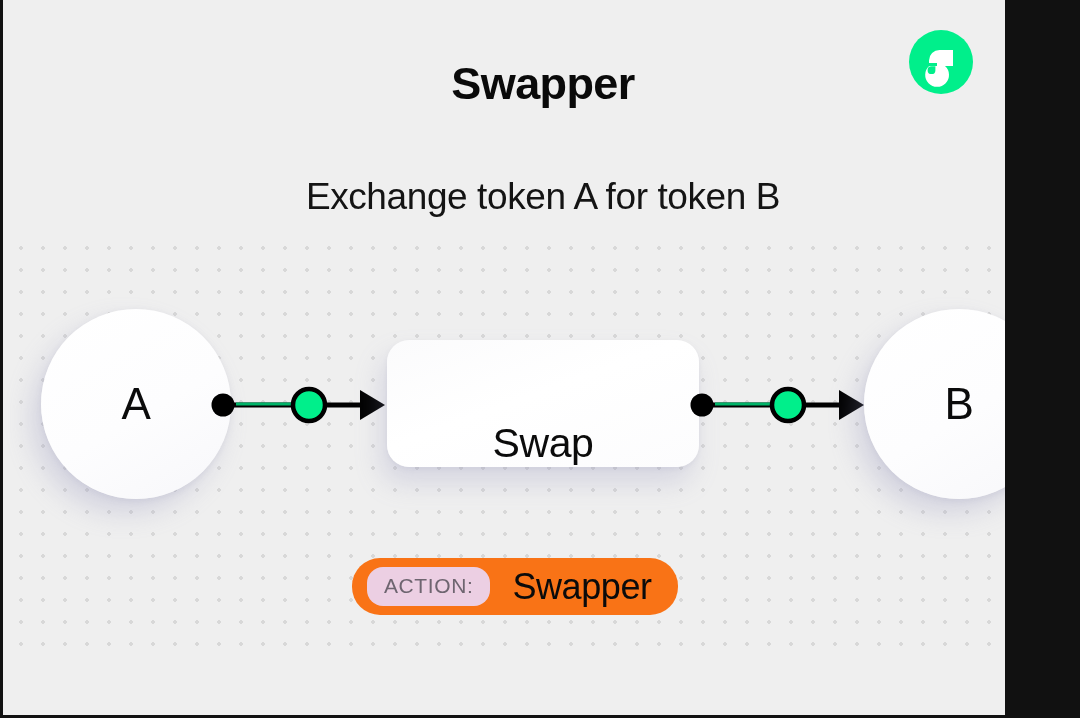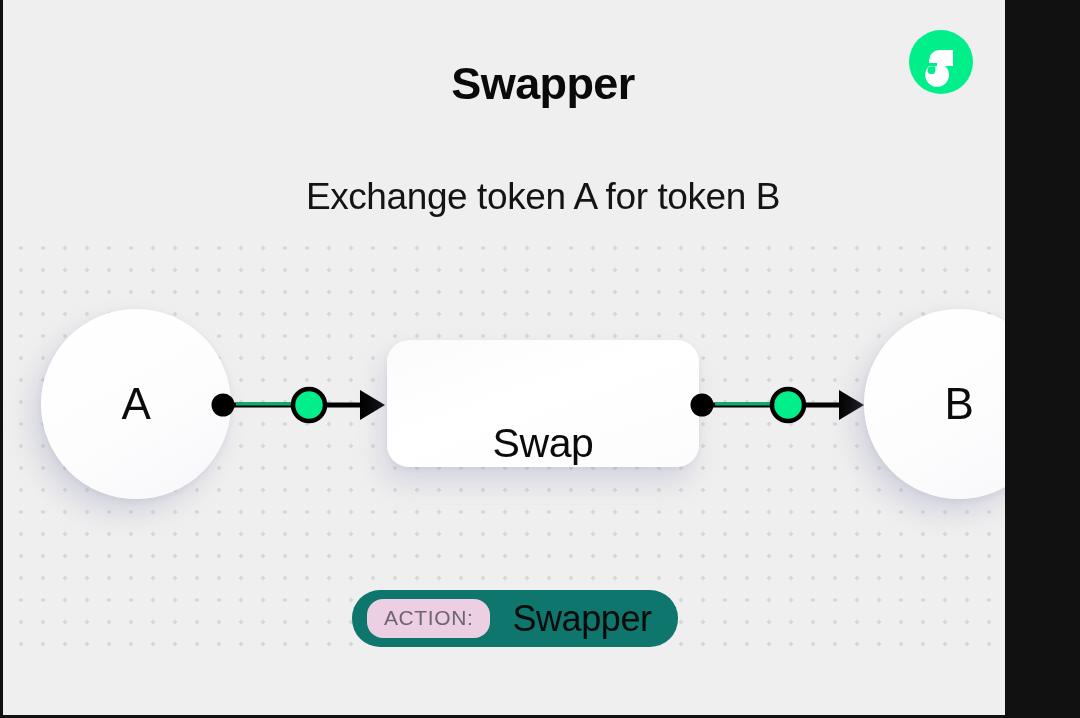--- a/index.html
+++ b/index.html
@@ -124,25 +124,24 @@
   #connector-left  { left: 205px; }
   #connector-right { left: 684px; }
 
   
   .action-badge {
     position: absolute;
     left: 349px;
     top: 558px;
     height: 57px;
     border-radius: 28px;
-    background: #0f766e;
+    background: #f97316;
     display: flex;
     align-items: center;
     padding: 0 26px 0 15px;
-    margin-top: 32px;
   }
   .action-tag {
     background: #eccfe3;
     border-radius: 16px;
     padding: 7px 17px 8px;
     font-size: 21px;
     font-weight: 400;
     color: #6e6570;
     letter-spacing: 0.6px;
   }

